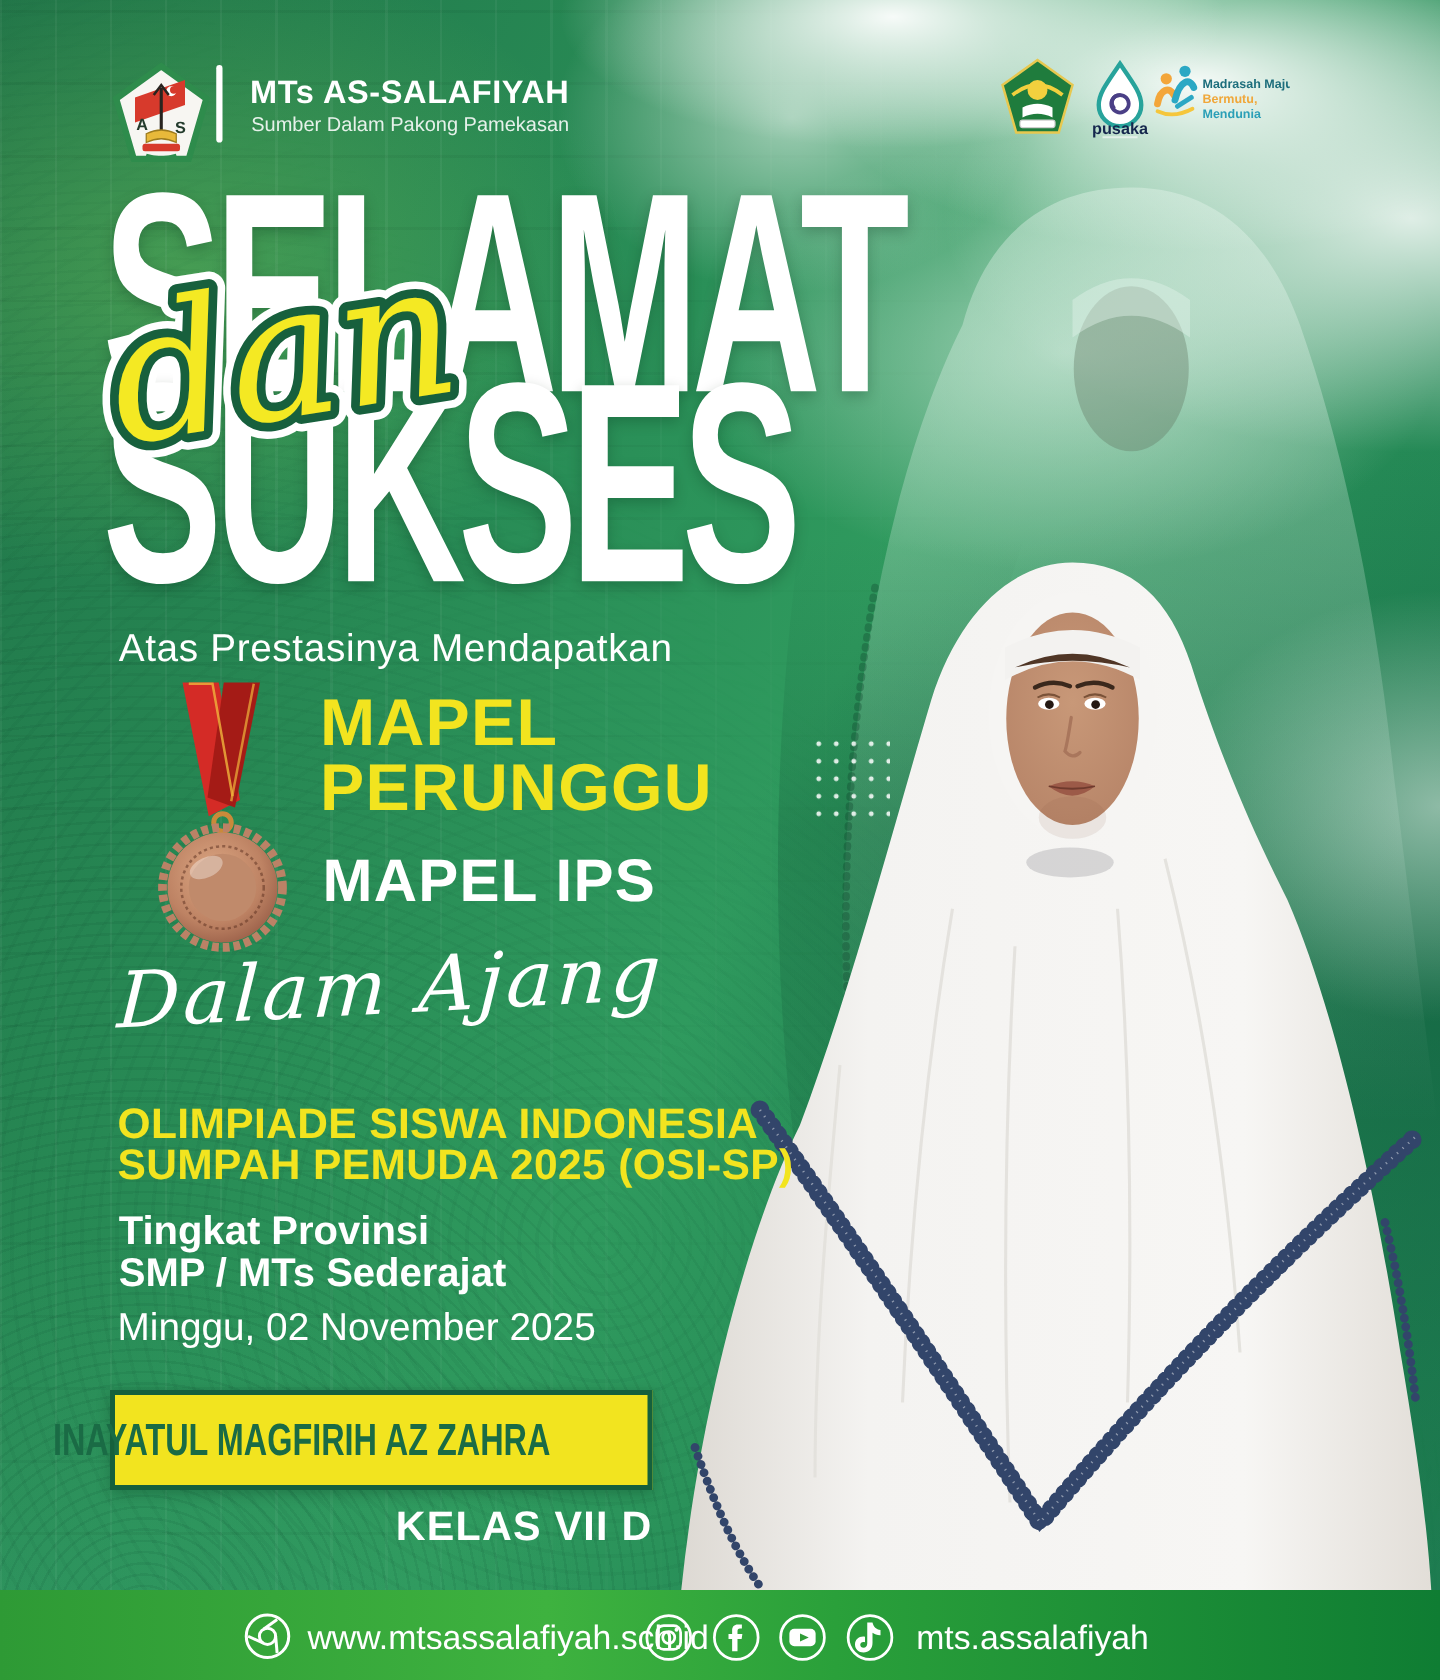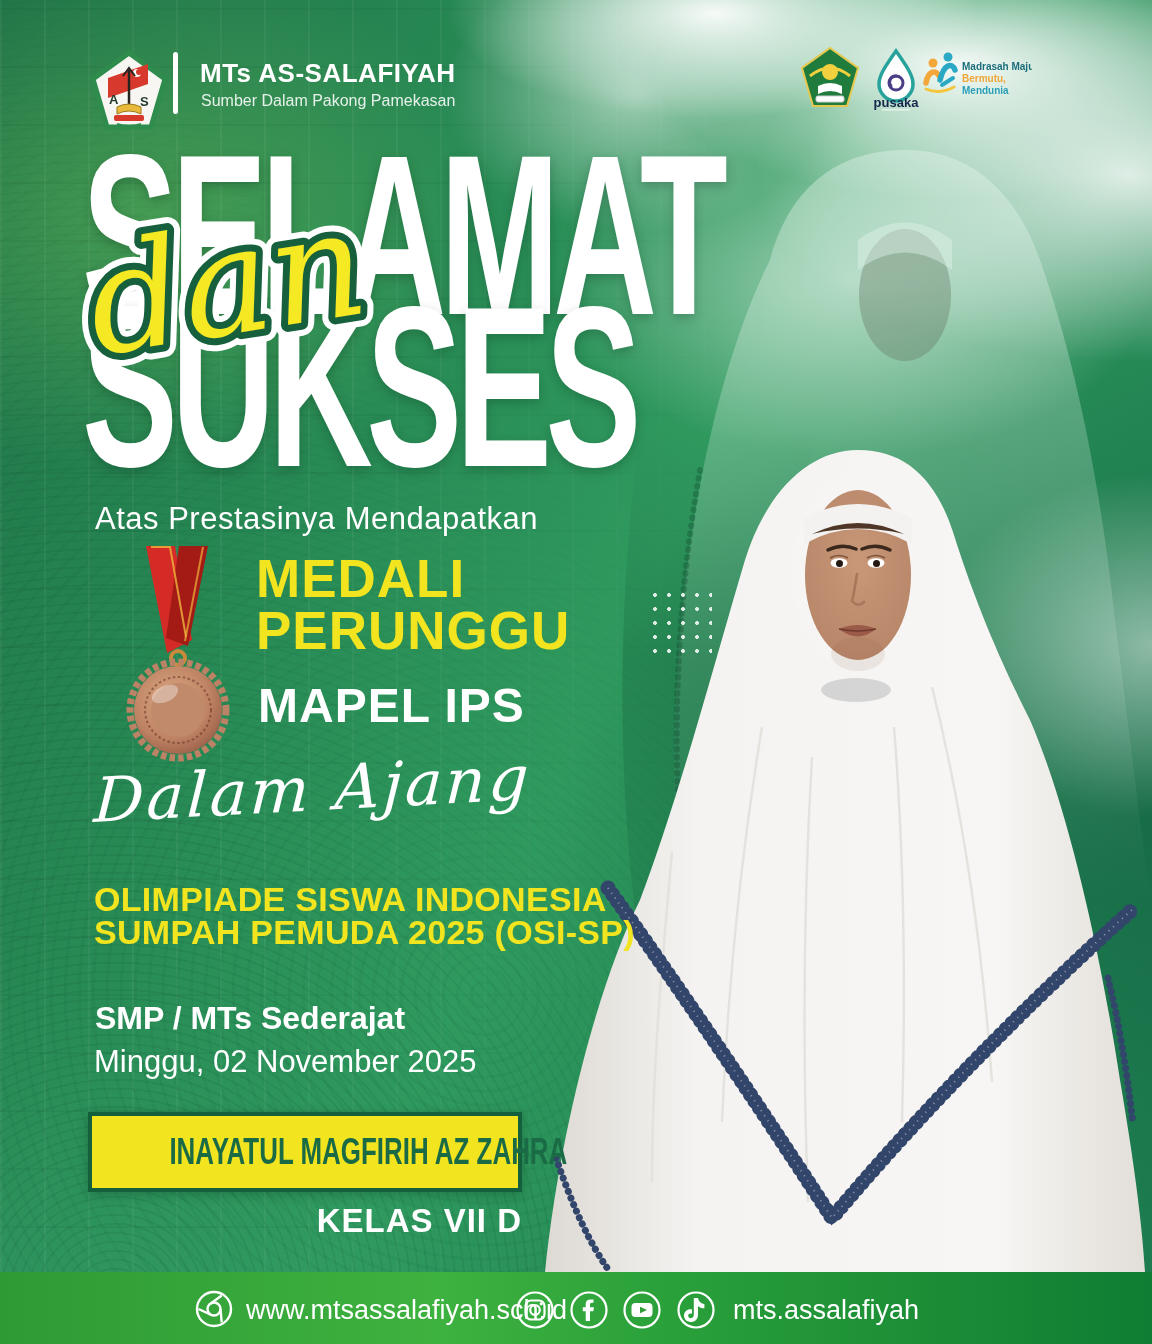--- a/index.html
+++ b/index.html
@@ -73,21 +73,21 @@
   .script-intro{position:absolute;left:96px;top:764px;font-size:62px;letter-spacing:3px;white-space:nowrap;}
   .event-line{position:absolute;left:94px;font-size:34px;font-weight:700;color:#f2e41f;white-space:nowrap;letter-spacing:.3px;}
   .ev1{top:880px;} .ev2{top:913px;}
   .level-line{position:absolute;left:95px;font-size:32px;font-weight:700;color:#fff;white-space:nowrap;}
   .lv1{top:966px;} .lv2{top:1000px;}
   .date-line{position:absolute;left:94px;top:1044px;font-size:31px;font-weight:400;white-space:nowrap;}
   
   .name-box{
     position:absolute;left:88px;top:1112px;width:434px;height:80px;
     background:#f2e41f;border:4px solid #15603c;box-sizing:border-box;
-    display:flex;align-items:center;justify-content:flex-start;
+    display:flex;align-items:center;justify-content:flex-end;
     box-shadow:0 3px 10px rgba(0,40,20,.25);
   }
   .name-box span{
     font-size:36px;font-weight:800;color:#1a6b45;white-space:nowrap;letter-spacing:0;
     display:inline-block;transform:scaleX(0.72);
   }
   .class-line{position:absolute;left:88px;top:1202px;width:434px;text-align:right;font-size:33px;font-weight:700;letter-spacing:1px;}
   
   .footer-bar{
     position:absolute;left:0;top:1272px;width:1152px;height:72px;
@@ -258,27 +258,28 @@
     <path d="M33 5 L52 5 L68 95" fill="none" stroke="#f0b43c" stroke-width="2" opacity=".8"></path>
     <path d="M85 5 L67 99" fill="none" stroke="#f0b43c" stroke-width="2" opacity=".7"></path>
     <circle cx="60" cy="116" r="7" fill="none" stroke="#c98a3a" stroke-width="4"></circle>
     <circle cx="60" cy="168" r="48" fill="none" stroke="#bb8266" stroke-width="7" stroke-dasharray="5.5 3.2"></circle>
     <circle cx="60" cy="168" r="44" fill="url(#bronze)"></circle>
     <circle cx="60" cy="168" r="33" fill="none" stroke="rgba(90,45,30,0.5)" stroke-width="2" stroke-dasharray="2.5 2.5"></circle>
     <circle cx="60" cy="168" r="27" fill="#c08a6b"></circle>
     <ellipse cx="47" cy="152" rx="14" ry="8" fill="rgba(255,255,255,0.35)" transform="rotate(-25 47 152)"></ellipse>
   </svg>
 
-  <div class="medal-word mw1">MEDALI</div>
+  <div class="medal-word mw1">MAPEL</div>
   <div class="medal-word mw2">PERUNGGU</div>
   <div class="subject">MAPEL IPS</div>
 
   <div class="script script-intro">Dalam Ajang</div>
   <div class="event-line ev1">OLIMPIADE SISWA INDONESIA</div>
   <div class="event-line ev2">SUMPAH PEMUDA 2025 (OSI-SP)</div>
+  <div class="level-line lv1">Tingkat Provinsi</div>
   <div class="level-line lv2">SMP / MTs Sederajat</div>
   <div class="date-line">Minggu, 02 November 2025</div>
 
   <div class="name-box">
     <span>INAYATUL MAGFIRIH AZ ZAHRA</span>
   </div>
   <div class="class-line">KELAS VII D</div>
 
   <div class="footer-bar"></div>
 

